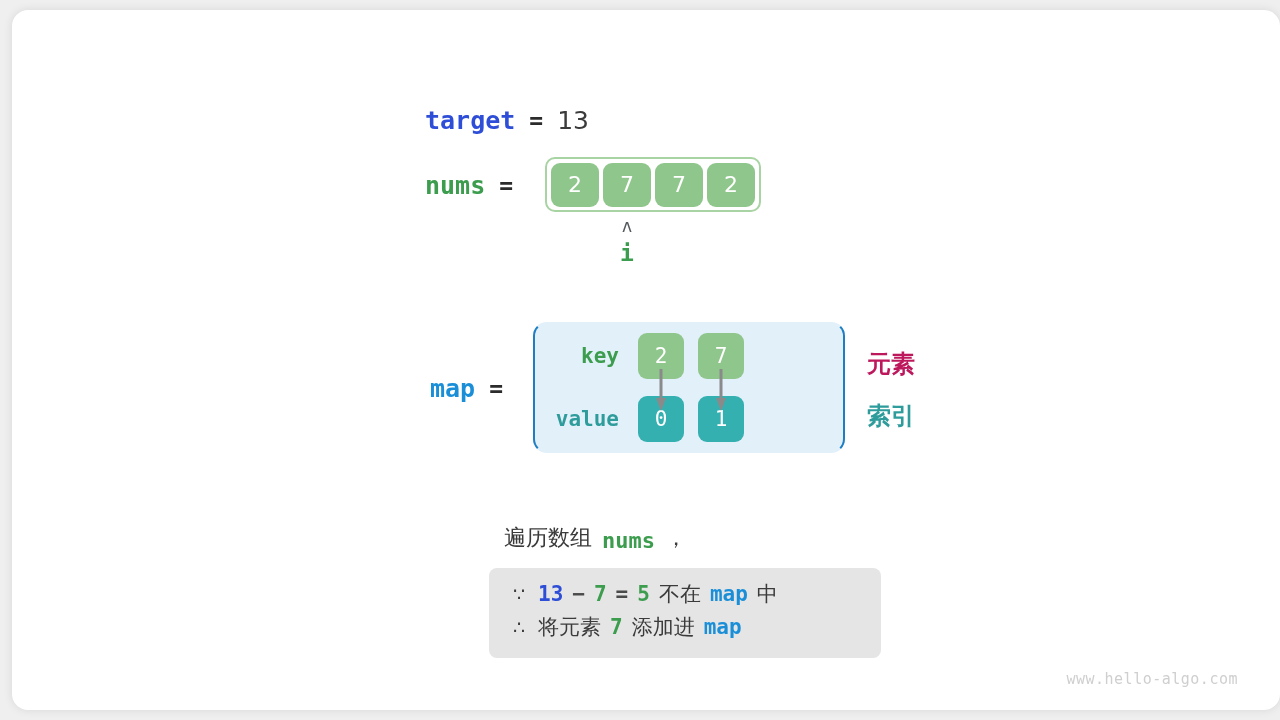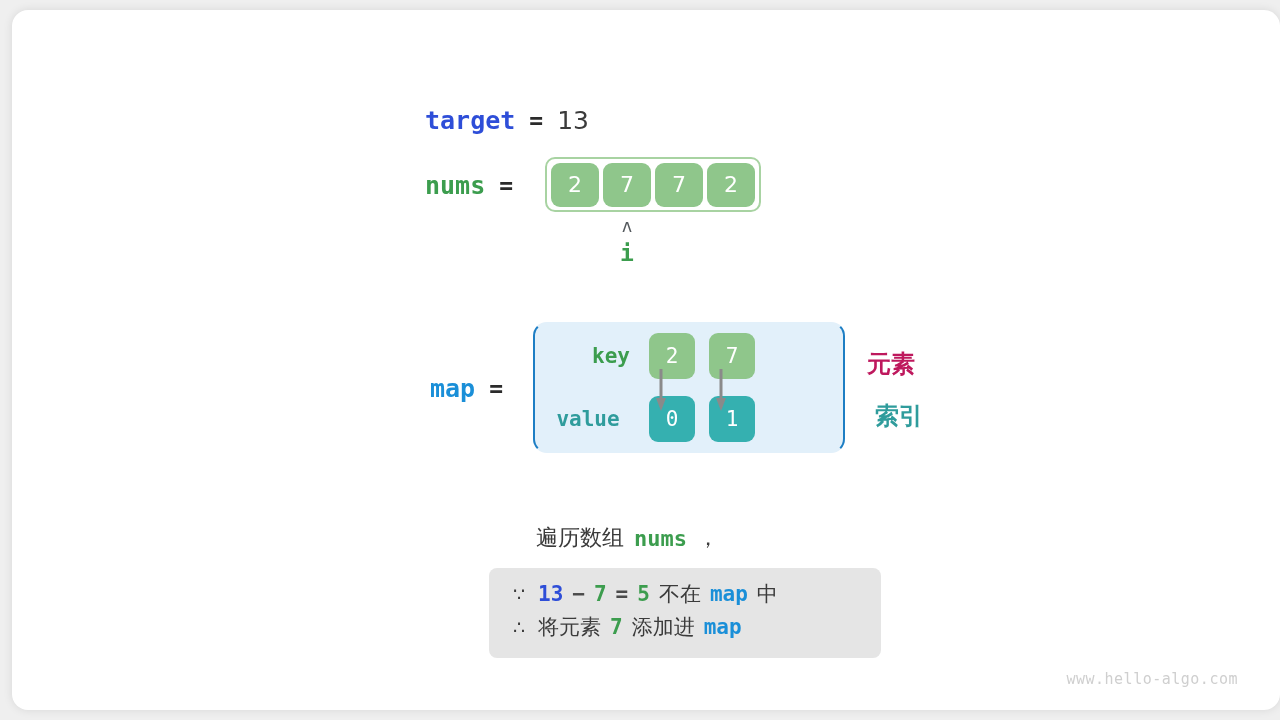--- a/index.html
+++ b/index.html
@@ -148,31 +148,30 @@
     border-radius: 14px;
   }
   #map-grid {
     position: absolute;
     left: 0; top: 0;
     width: 100%; height: 100%;
     display: grid;
     grid-template-columns: 96px 60px 60px;
     grid-template-rows: 1fr 1fr;
     align-items: center;
-    padding-left: 11px;
   }
   .kv-label {
     font-family: "DejaVu Sans Mono", monospace;
     font-weight: bold;
     font-size: 21px;
     text-align: right;
     padding-right: 12px;
   }
   .kv-label.k { color: #3c9d4e; }
-  .kv-label.v { color: #2f9c9c; text-align: center; }
+  .kv-label.v { color: #2f9c9c; }
 
   .kv-cellwrap {
     display: flex;
     align-items: center;
     justify-content: center;
   }
   .kv-cell {
     width: 46px;
     height: 46px;
     border-radius: 9px;
@@ -204,35 +203,33 @@
     color: #be185d;
   }
   #anno-index {
     position: absolute;
     left: 855px;
     top: 390px;
     font-family: "DejaVu Sans", sans-serif;
     font-weight: bold;
     font-size: 24px;
     color: #2f9c9c;
-    margin-left: 8px;
   }
 
   
   #caption {
     position: absolute;
     left: 492px;
     top: 513px;
     font-family: "DejaVu Sans", sans-serif;
     font-size: 22px;
     color: #3b3b3b;
     display: flex;
-    align-items: center;
+    align-items: flex-end;
     gap: 10px;
-    margin-left: 32px;
   }
   #caption .codeword {
     font-family: "DejaVu Sans Mono", monospace;
     font-weight: bold;
     color: #3c9d4e;
     font-size: 22px;
   }
 
   #note-box {
     position: absolute;

